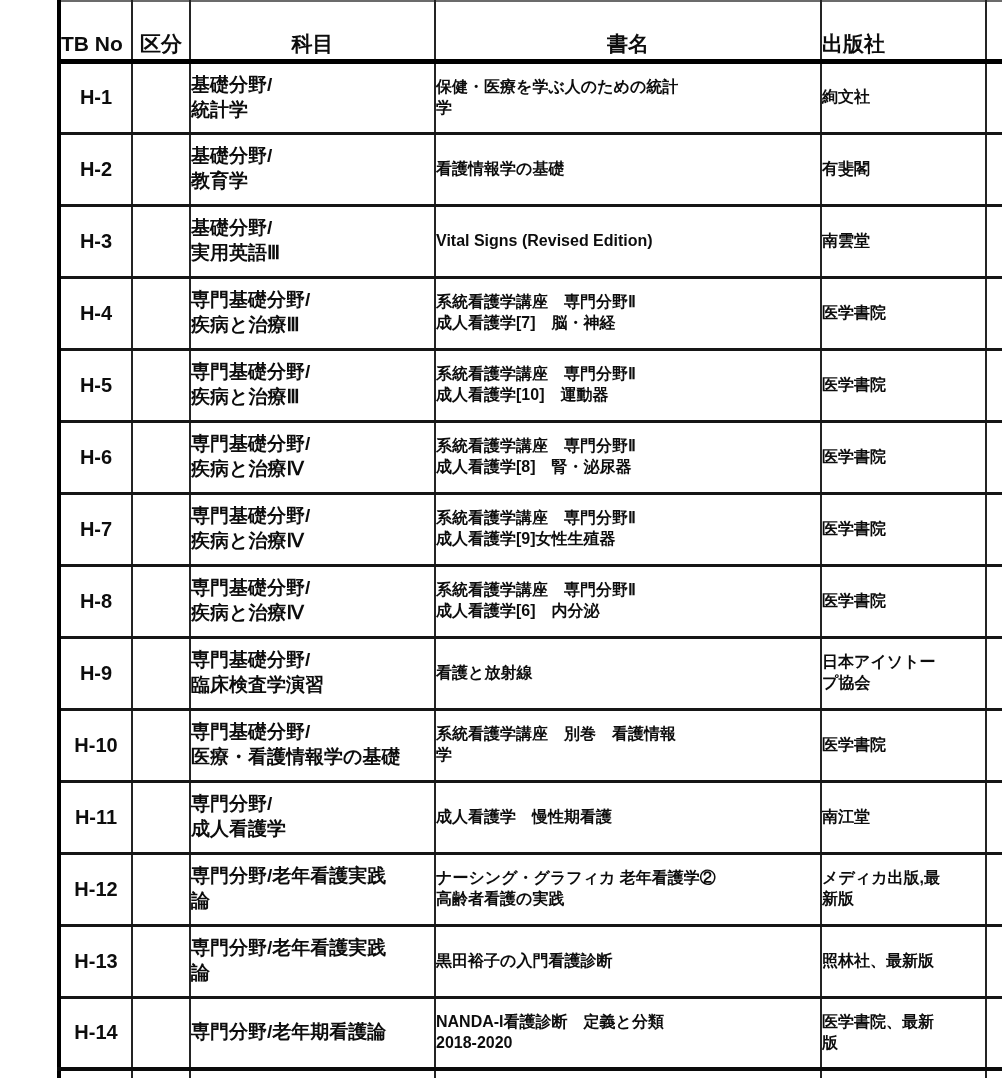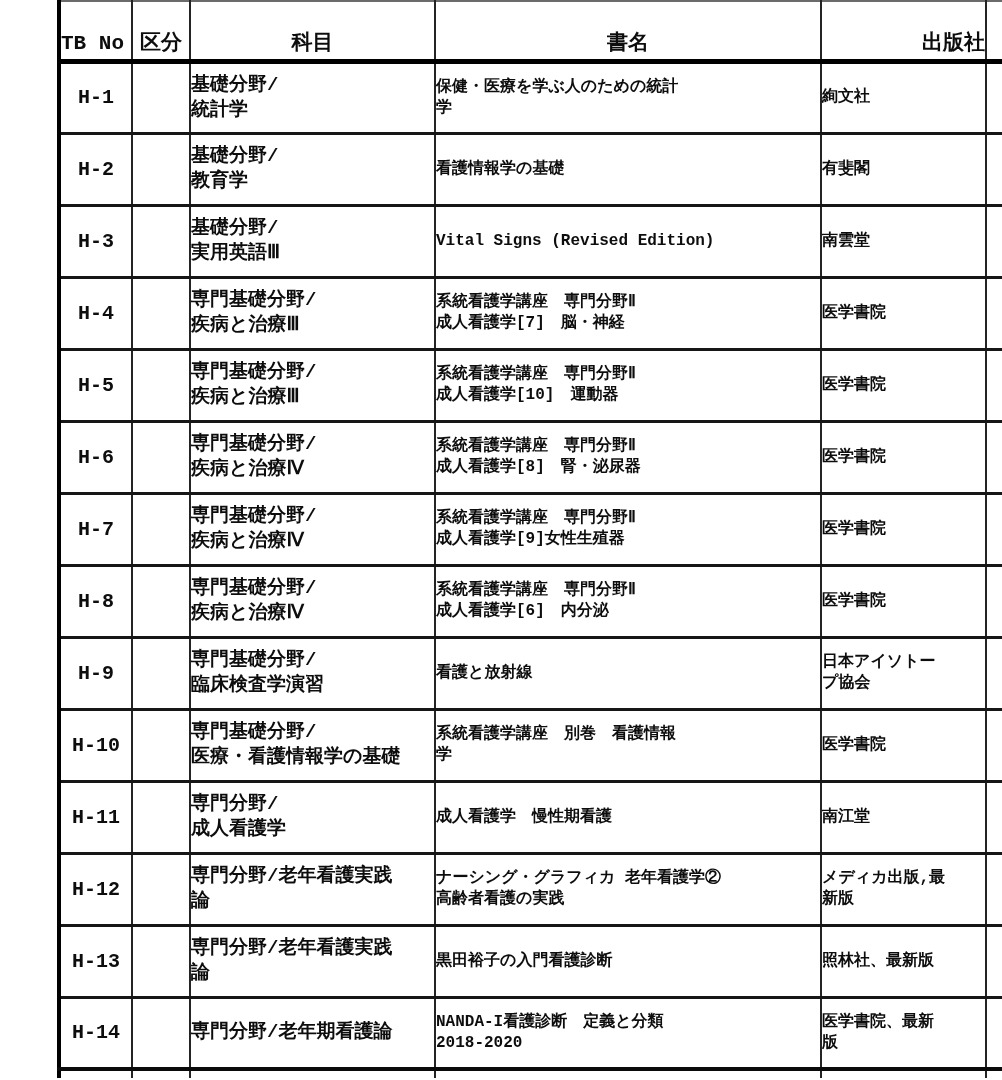--- a/index.html
+++ b/index.html
@@ -6,21 +6,21 @@
     margin: 0;
     padding: 0;
     background: #ffffff;
   }
   #page {
     position: relative;
     width: 1002px;
     height: 1080px;
     background: #ffffff;
     overflow: hidden;
-    font-family: Liberation Mono, monospace;
+    font-family: Liberation Sans, sans-serif;
     font-weight: 700;
     color: #0d0d0d;
   }
   table.booklist {
     position: absolute;
     left: 57px;
     top: 0;
     width: 945px;
     border-collapse: collapse;
     table-layout: fixed;
@@ -48,21 +48,21 @@
     vertical-align: bottom;
     font-size: 21px;
     line-height: 1.1;
     padding-bottom: 3px;
     white-space: nowrap;
   }
   th.c-no       { text-align: left; padding-left: 1px; }
   th.c-kubun    { text-align: center; }
   th.c-subject  { text-align: center; }
   th.c-title    { }
-  th.c-publisher{ text-align: right; }
+  th.c-publisher{ text-align: left; }
   
   tr.book-row {
     height: 72px;
     border-bottom: 3px solid #161616;
   }
   tr.book-row td {
     vertical-align: middle;
     white-space: pre-line;
   }
   td.c-no {

